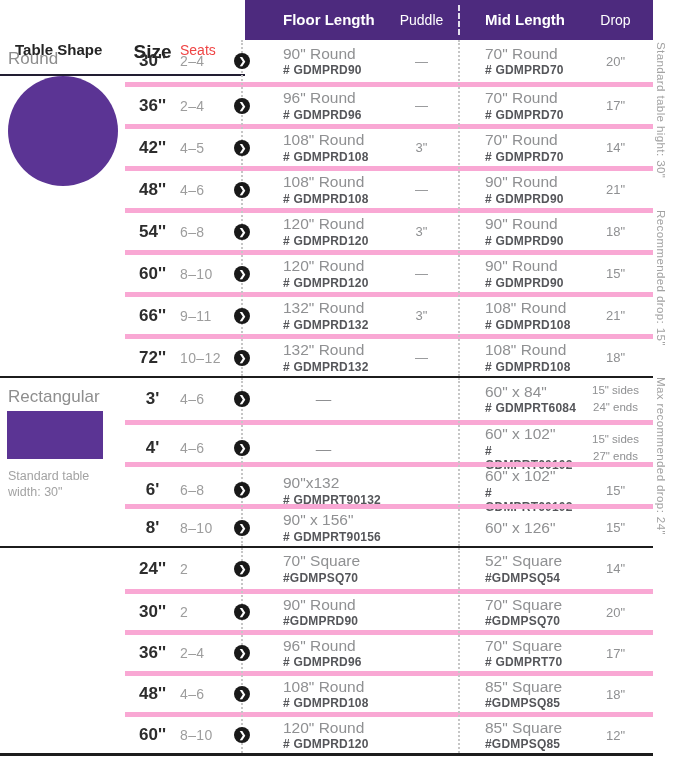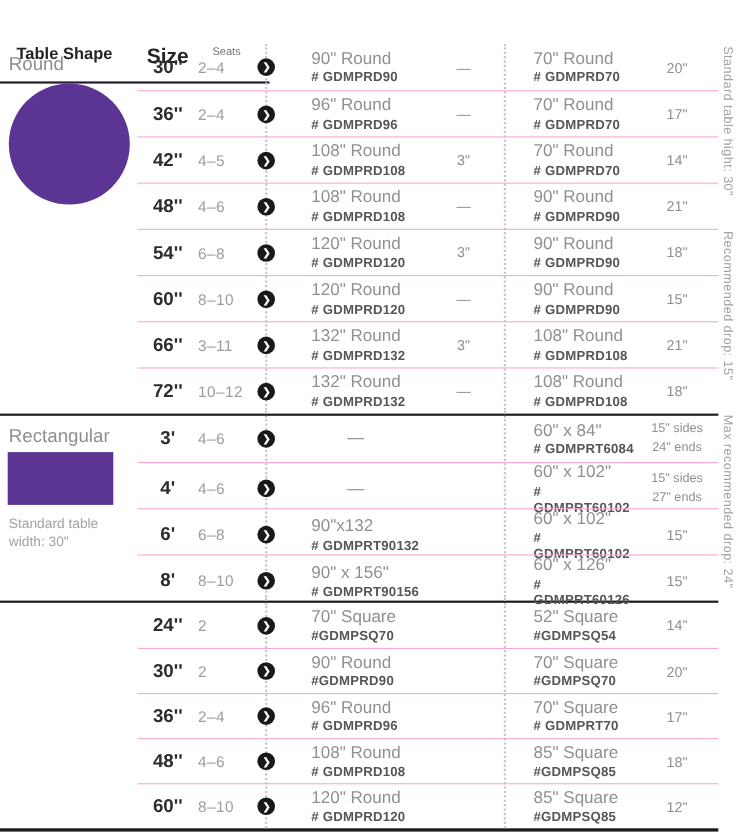--- a/index.html
+++ b/index.html
@@ -5,21 +5,21 @@
   :root { --header-purple:#4d2a7e; --shape-purple:#5b3494; --dark:#1c1c1c; }
   * { margin:0; padding:0; box-sizing:border-box; }
   body { background:#fff; font-family:"Liberation Sans", sans-serif; }
   .page { position:relative; width:679px; height:759px; background:#fff; overflow:hidden; }
 
   
   .hdr { position:relative; height:40px; }
   .hdr-left { position:absolute; left:0; top:0; width:245px; height:44px; border-bottom:2px solid #221e33;margin-top:32px; }
   .h-shape { position:absolute; left:15px; top:9px; font-size:15px; font-weight:600; color:#242424; }
   .h-size  { position:absolute; left:125px; top:9px; width:55px; text-align:center; font-size:19px; font-weight:700; color:#242424; }
-  .h-seats { position:absolute; left:180px; top:10px; width:52px; text-align:center; font-size:10px; color:#737373; }
+  .h-seats { position:absolute; left:180px; top:10px; width:52px; font-size:14px; color:#ef4444; }
   .hdr-band { position:absolute; left:245px; top:0; width:408px; height:40px; background:var(--header-purple); color:#fff; }
   .h-floor { position:absolute; left:38px; top:11px; font-size:15px; font-weight:700; }
   .h-puddle{ position:absolute; left:150px; top:12px; width:53px; text-align:center; font-size:14px; }
   .band-divider { position:absolute; left:213px; top:5px; bottom:5px; width:0; border-left:2px dashed rgba(255,255,255,.85); }
   .h-mid  { position:absolute; left:240px; top:11px; font-size:15px; font-weight:700; }
   .h-drop { position:absolute; left:333px; top:12px; width:75px; text-align:center; font-size:14px; }
 
   
   .sep { width:653px; height:2px; background:var(--dark); }
   .bottom-border { width:653px; height:3px; background:var(--dark); }
@@ -32,21 +32,21 @@
   .shape-figure { position:absolute; background:var(--shape-purple); }
   .shape-circle .shape-figure { left:8px; top:36px; width:110px; height:110px; border-radius:50%; }
   .shape-rectangle .shape-figure { left:7px; top:33px; width:96px; height:48px; }
   .shape-square .shape-figure { left:7px; top:35px; width:70px; height:70px; }
   .shape-caption { position:absolute; left:8px; top:90px; width:102px; font-size:12.5px; line-height:1.3; color:#a3a3a3; }
 
   .row { display:flex; height:42px; }
   .shape-square .row { height:41px; }
   .row-left { width:125px; flex:none; }
   .row-content { width:528px; display:grid; grid-template-columns:55px 52px 20px 143px 53px 22px 108px 75px; align-items:center; }
-  .row + .row .row-content { border-top:1px solid #f9a8d4; }
+  .row + .row .row-content { border-top:5px solid #f9a8d4; }
 
   .c.size  { text-align:center; font-size:17px; font-weight:700; color:#2d2d2d; }
   .c.seats { font-size:14px; color:#9d9d9d; letter-spacing:.4px; }
   .c.arrow { display:flex; justify-content:center; position:relative; z-index:2; }
   .arrow-btn { width:16px; height:16px; border-radius:50%; background:#191919; color:#fff; font-size:9px; font-weight:700;
                display:flex; align-items:center; justify-content:center; padding-left:1px; cursor:pointer; }
   .c.floor { padding-left:31px; }
   .c.floor.dash-only { padding-left:0; text-align:center; }
   .m-name { font-size:15.5px; color:#8f9092; line-height:1.15; }
   .m-part { font-size:12px; font-weight:700; color:#55565a; letter-spacing:.2px; margin-top:1px; }
@@ -64,20 +64,27 @@
 <body>
 
 <div class="page">
 
   <header class="hdr">
     <div class="hdr-left">
       <span class="h-shape">Table Shape</span>
       <span class="h-size">Size</span>
       <span class="h-seats">Seats</span>
     </div>
+    <div class="hdr-band">
+      <span class="h-floor">Floor Length</span>
+      <span class="h-puddle">Puddle</span>
+      <span class="band-divider"></span>
+      <span class="h-mid">Mid Length</span>
+      <span class="h-drop">Drop</span>
+    </div>
   </header>
 
   <main>
       <section class="section shape-circle">
     <div class="rows">
           <div class="row">
     <div class="row-left"></div>
     <div class="row-content">
       <span class="c size">30''</span>
       <span class="c seats">2–4</span>
@@ -217,21 +224,21 @@
       <div class="c drop">
         <div>15"</div>
 
       </div>
     </div>
   </div>
           <div class="row">
     <div class="row-left"></div>
     <div class="row-content">
       <span class="c size">66''</span>
-      <span class="c seats">3–11</span>
+      <span class="c seats">9–11</span>
       <span class="c arrow">
         <span class="arrow-btn">❯</span>
       </span>
       <div class="c floor">
         <div class="m-name">132" Round</div>
         <div class="m-part"># GDMPRD132</div>
       </div>
       <span class="c puddle">3"</span>
       <span class="c gap"></span>
       <div class="c mid">
@@ -361,21 +368,20 @@
         <span class="arrow-btn">❯</span>
       </span>
       <div class="c floor">
         <div class="m-name">90" x 156"</div>
         <div class="m-part"># GDMPRT90156</div>
       </div>
       <span class="c puddle"></span>
       <span class="c gap"></span>
       <div class="c mid">
         <div class="m-name">60" x 126"</div>
-        <div class="m-part"># GDMPRT60126</div>
       </div>
       <div class="c drop">
         <div>15"</div>
 
       </div>
     </div>
   </div>
         </div>
     <div class="shape-col">
       <div class="shape-label">Rectangular</div>

